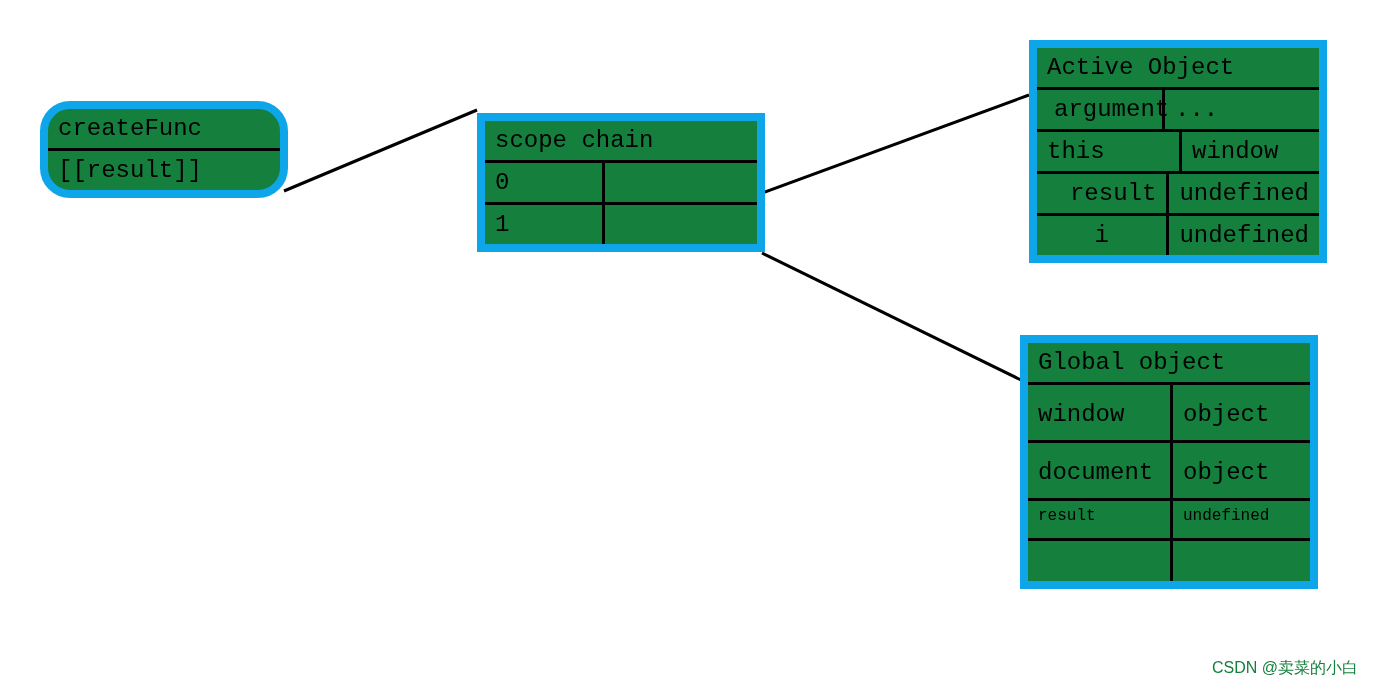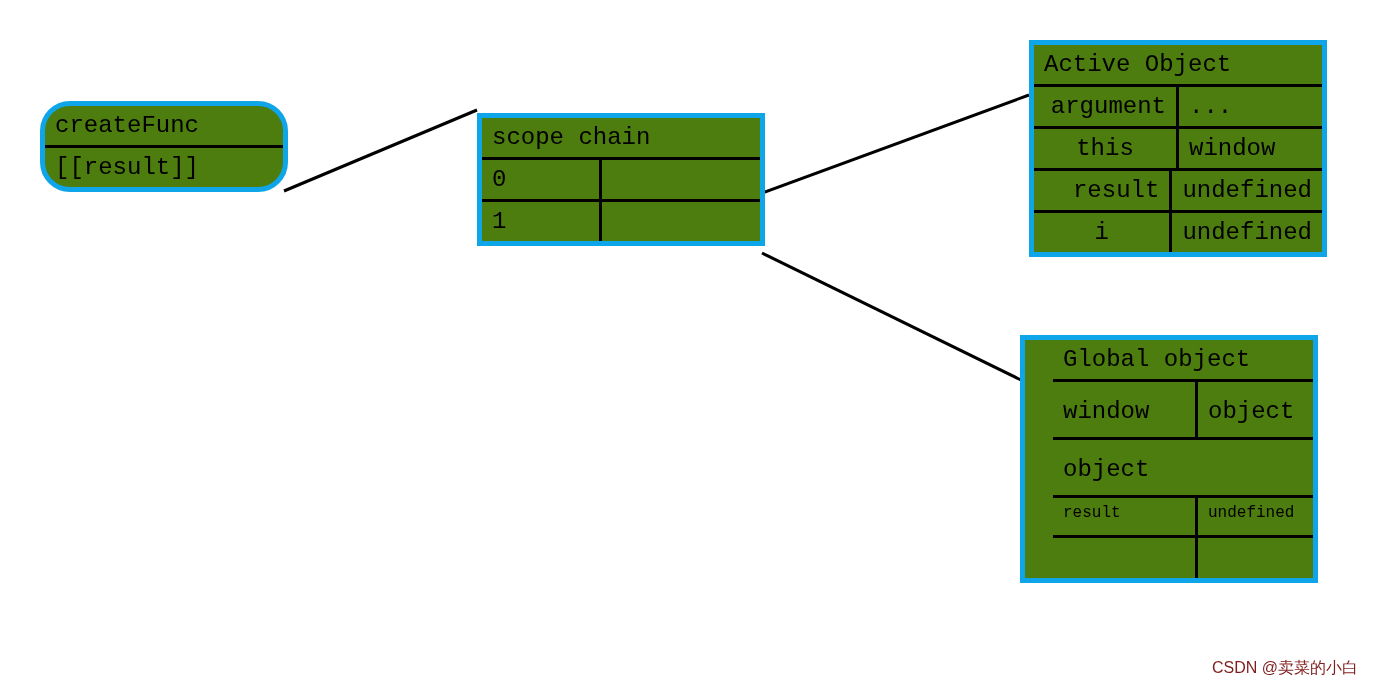--- a/index.html
+++ b/index.html
@@ -9,22 +9,22 @@
     width: 1378px;
     height: 689px;
     background: #ffffff;
     font-family: "Courier New", monospace;
     font-size: 24px;
     position: relative;
     color: #000;
   }
   .box {
     position: absolute;
-    border: 5px solid #0ea5e9;
-    background: #4d7c0f;
+    border: 8px solid #0ea5e9;
+    background: #15803d;
   }
   .box .header {
     border-bottom: 3px solid #000;
     padding: 6px 10px;
     white-space: nowrap;
   }
   .box .row {
     display: flex;
     border-bottom: 3px solid #000;
   }
@@ -39,21 +39,21 @@
   svg.lines {
     position: absolute;
     top: 0; left: 0;
     width: 1378px; height: 689px;
     pointer-events: none;
   }
   .watermark {
     position: absolute;
     right: 20px;
     bottom: 10px;
-    color: #7f1d1d;
+    color: #15803d;
     font-family: Arial, sans-serif;
     font-size: 16px;
   }
 </style>
 </head>
 <body>
 
 <svg class="lines">
   <line x1="284" y1="191" x2="477" y2="110" stroke="#000" stroke-width="3"></line>
   <line x1="762" y1="193" x2="1029" y2="95" stroke="#000" stroke-width="3"></line>
@@ -75,44 +75,45 @@
   </div>
   <div class="row">
     <div class="cell left" style="width:120px;">1</div>
     <div class="cell" style="flex:1;"></div>
   </div>
 </div>
 
 <div class="box" style="left:1029px; top:40px; width:298px;">
   <div class="header">Active Object</div>
   <div class="row">
-    <div class="cell left" style="width:145px; text-align:right;">argument</div>
+    <div class="cell left" style="width:121px; text-align:right;margin-left:7px;">argument</div>
     <div class="cell" style="flex:1;">...</div>
   </div>
   <div class="row">
-    <div class="cell left" style="width:145px; text-align:center;">this</div>
+    <div class="cell left" style="width:145px; text-align:left;">this</div>
     <div class="cell" style="flex:1;">window</div>
   </div>
   <div class="row">
     <div class="cell left" style="width:145px; text-align:right;">result</div>
     <div class="cell" style="flex:1;">undefined</div>
   </div>
   <div class="row">
     <div class="cell left" style="width:145px; text-align:center;">i</div>
     <div class="cell" style="flex:1;">undefined</div>
   </div>
 </div>
 
-<div class="box" style="left:1020px; top:335px; width:298px;padding-left:28px;">
+<div class="box" style="left:1020px; top:335px; width:298px;">
   <div class="header">Global object</div>
   <div class="row" style="height:58px;">
     <div class="cell left" style="width:145px; padding-top:16px;">window</div>
     <div class="cell" style="flex:1; padding-top:16px;">object</div>
   </div>
   <div class="row" style="height:58px;">
+    <div class="cell left" style="width:145px; padding-top:16px;">document</div>
     <div class="cell" style="flex:1; padding-top:16px;">object</div>
   </div>
   <div class="row small" style="height:40px;">
     <div class="cell left" style="width:145px;">result</div>
     <div class="cell" style="flex:1;">undefined</div>
   </div>
   <div class="row" style="height:40px;">
     <div class="cell left" style="width:145px;"></div>
     <div class="cell" style="flex:1;"></div>
   </div>

